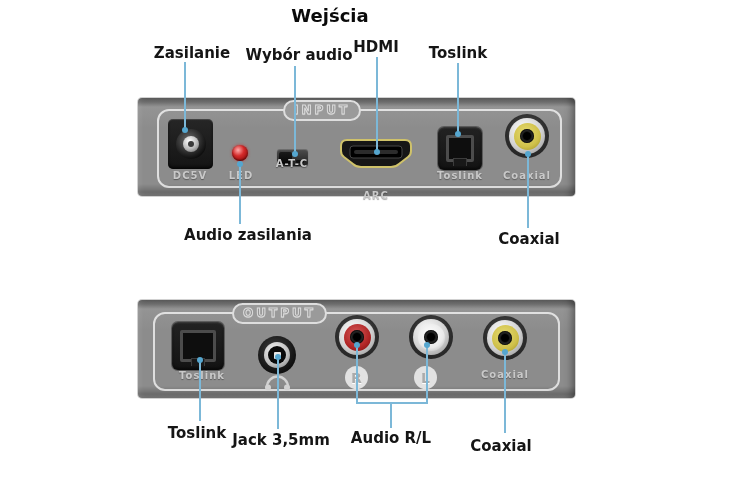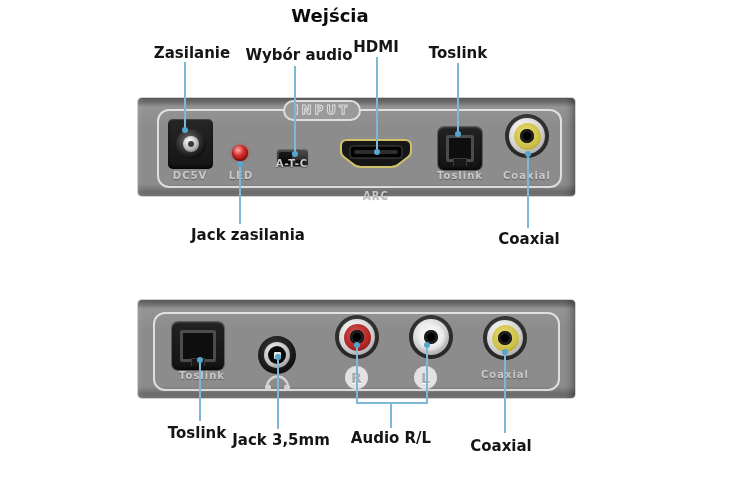--- a/index.html
+++ b/index.html
@@ -185,39 +185,40 @@
     </div>
 
     <div class="port-label" style="left:52px;top:72px;">DC5V</div>
     <div class="port-label" style="left:103px;top:72px;">LED</div>
     <div class="port-label" style="left:154px;top:60px;">A-T-C</div>
     <div class="port-label" style="left:238px;top:72px;margin-top:20px;">ARC</div>
     <div class="port-label" style="left:322px;top:72px;">Toslink</div>
     <div class="port-label" style="left:389px;top:72px;">Coaxial</div>
   </div>
 
-  <div class="callout" style="left:248px;top:226px;">Jack zasilania</div>
+  <div class="callout" style="left:248px;top:226px;">Audio zasilania</div>
   <div class="callout" style="left:529px;top:230px;">Coaxial</div>
 
 
   <div class="line" style="left:199px;top:360px;height:61px;"></div>
   <div class="dot" style="left:200px;top:360px;"></div>
   <div class="line" style="left:277px;top:357px;height:72px;"></div>
   <div class="dot" style="left:278px;top:357px;"></div>
   <div class="line" style="left:356px;top:345px;height:58px;"></div>
   <div class="dot" style="left:357px;top:345px;"></div>
   <div class="line" style="left:426px;top:345px;height:58px;"></div>
   <div class="dot" style="left:427px;top:345px;"></div>
   <div class="hline" style="left:356px;top:402px;width:72px;"></div>
   <div class="line" style="left:390px;top:403px;height:25px;"></div>
   <div class="line" style="left:504px;top:352px;height:81px;"></div>
   <div class="dot" style="left:505px;top:352px;"></div>
 
   <div class="panel" style="top:300px;">
     <div class="panel-line" style="inset:12px 15px 7px 15px;"></div>
+    <div class="panel-badge" style="left:94px;top:3px;">OUTPUT</div>
 
     <div class="toslink toslink-out">
       <div class="toslink-frame"></div>
       <div class="toslink-notch"></div>
     </div>
     <div class="jack35">
       <div class="jack-silver">
         <div class="jack-dark">
           <div class="jack-square"></div>
         </div>

